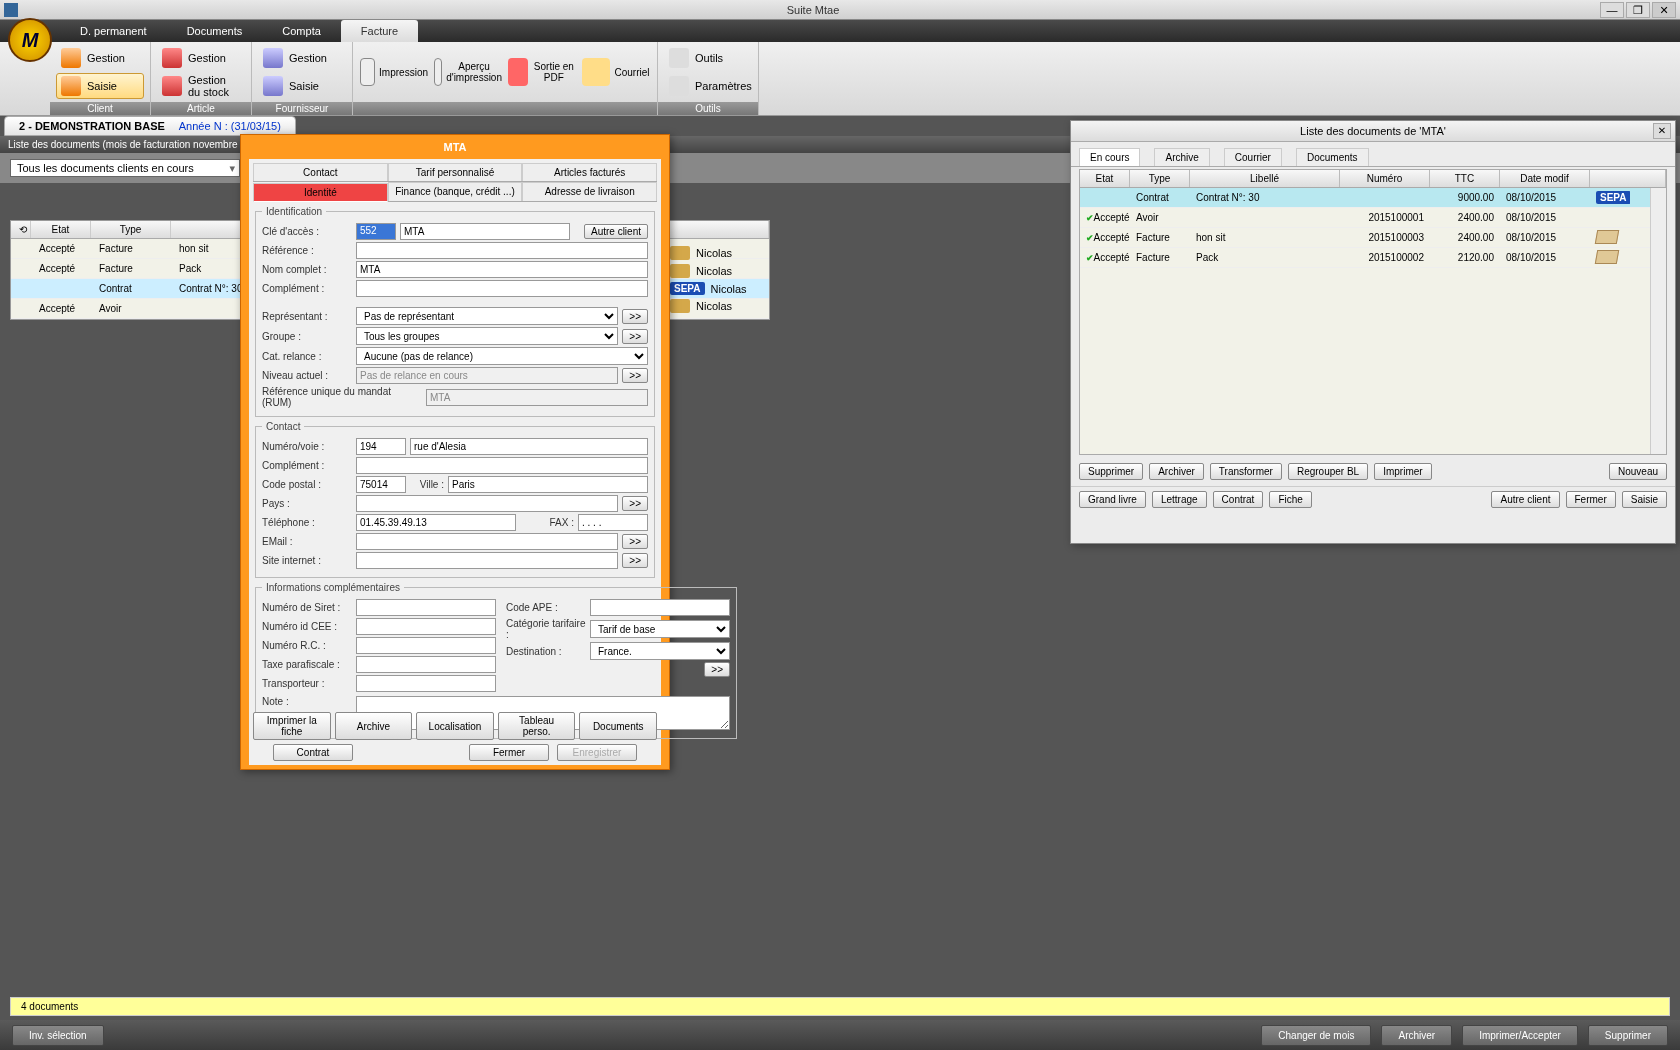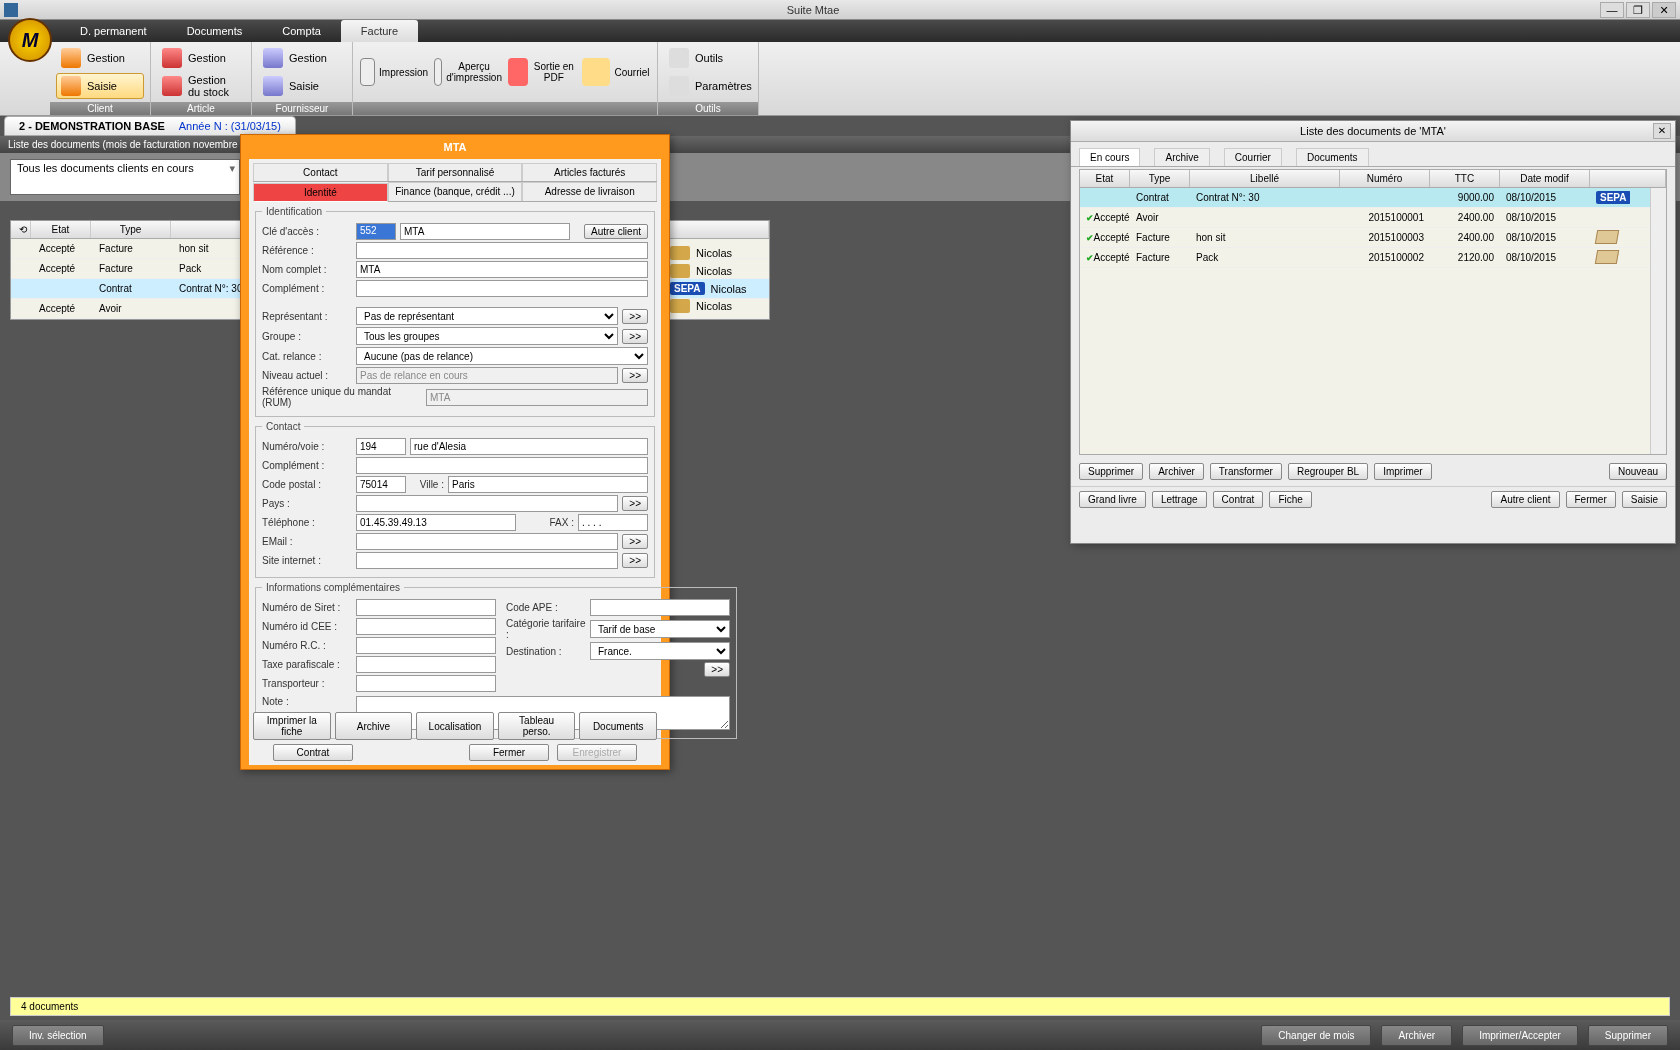--- a/index.html
+++ b/index.html
@@ -38,21 +38,21 @@
 .work-area { position: absolute; top: 116px; left: 0; right: 0; bottom: 0; background: #555; }
 .doc-tab { background: linear-gradient(#fff, #e5e5e5); display: inline-block; padding: 3px 14px; border-radius: 4px 4px 0 0; border: 1px solid #aaa; margin-left: 4px; font-size: 10px; }
 .doc-tab b { font-weight: bold; }
 .doc-tab .year { color: #0033cc; }
 
 
 .list-head { background: linear-gradient(#666, #444); color: #fff; padding: 3px 8px; font-size: 10px; }
 
 
 .filter-row { background: #888; padding: 6px 10px; }
-.filter-combo { background: #fff; border: 1px solid #666; padding: 2px 20px 20px 6px; width: 230px; display: inline-block; position: relative; }
+.filter-combo { background: #fff; border: 1px solid #666; padding: 2px 20px 2px 6px; width: 230px; display: inline-block; position: relative; }
 .filter-combo::after { content: "▾"; position: absolute; right: 4px; top: 2px; color: #666; }
 
 
 .bg-table { position: absolute; top: 104px; left: 10px; width: 760px; background: #f2f2e8; border: 1px solid #999; }
 .bg-thead { display: flex; background: linear-gradient(#f8f8f8, #ddd); border-bottom: 1px solid #aaa; }
 .bg-th { padding: 3px 8px; border-right: 1px solid #ccc; font-size: 10px; text-align: center; }
 .bg-row { display: flex; border-bottom: 1px solid #eee; padding: 2px 0; }
 .bg-row.sel { background: #cceeff; }
 .bg-cell { padding: 2px 8px; font-size: 10px; }
 .bg-side { position: absolute; top: 128px; left: 670px; width: 100px; }

